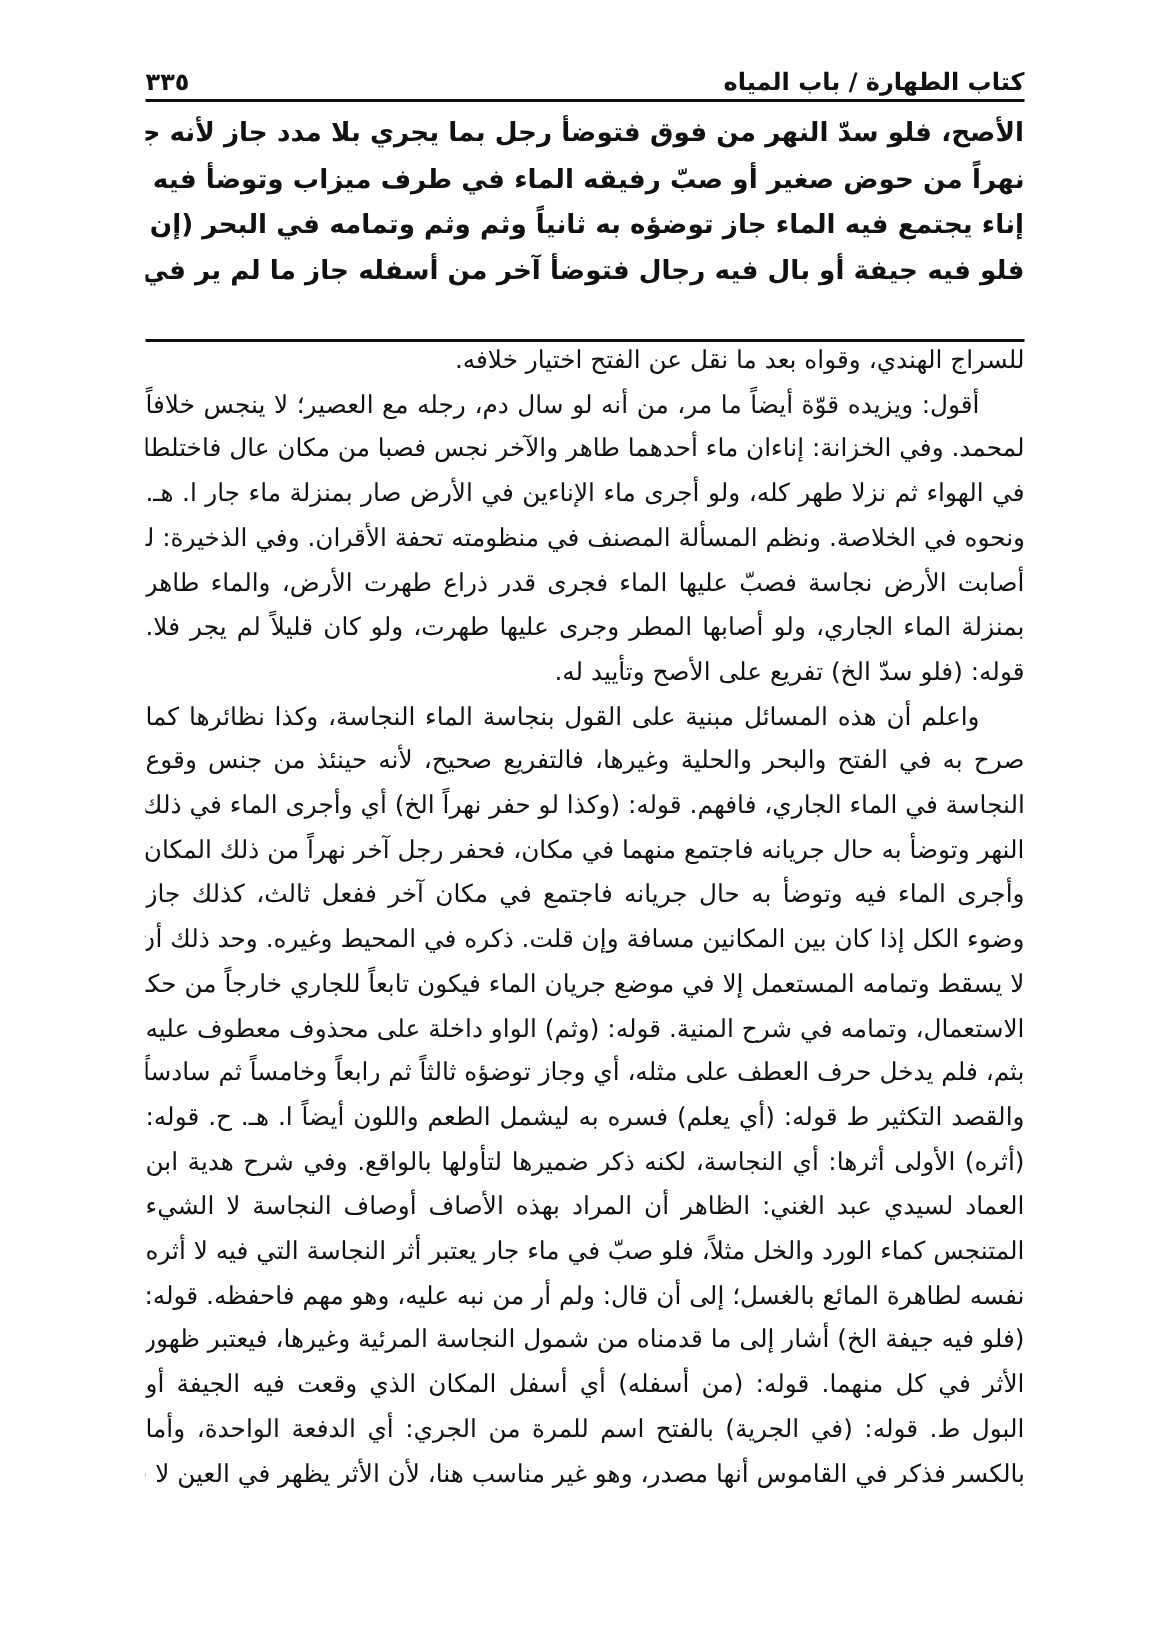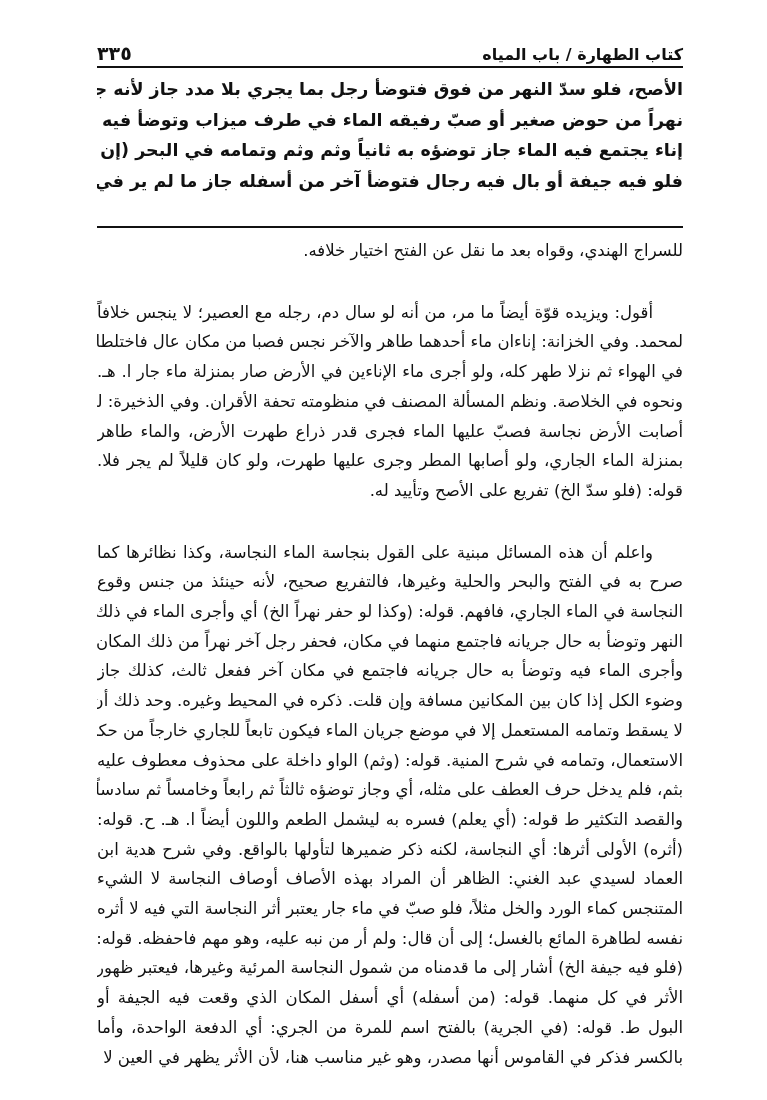--- a/index.html
+++ b/index.html
@@ -6,42 +6,42 @@
   body { width: 767px; height: 1100px; position: relative; overflow: hidden; }
   .page {
     position: absolute; left: 0; top: 0; width: 767px; height: 1100px; background: #fff;
     font-family: "DejaVu Sans", sans-serif; color: #111;
   }
   .header {
     position: absolute; left: 97px; width: 586px; top: 38px; height: 26px;
     direction: rtl; display: flex; justify-content: space-between; align-items: flex-end;
   }
   .header .title { font-size: 16px; font-weight: bold; }
-  .header .pagenum { font-size: 19px; font-weight: bold; }
+  .header .pagenum { font-size: 16px; font-weight: bold; }
   .hrule-top {
     position: absolute; left: 97px; width: 586px; top: 66px; height: 0;
     border-top: 2px solid #111;
   }
   .matn {
     position: absolute; left: 97px; width: 586px; top: 74px;
     direction: rtl; text-align: justify; text-align-last: justify;
     font-size: 17.5px; font-weight: bold; line-height: 30.5px;
   }
   .matn .line, .sharh .line { display: block; white-space: nowrap; overflow: hidden; text-align: justify; text-align-last: justify; }
   .hrule-mid {
     position: absolute; left: 97px; width: 586px; top: 226px; height: 0;
     border-top: 2px solid #111;
   }
   .sharh {
-    position: absolute; left: 97px; width: 586px; top: 236px;
+    position: absolute; left: 97px; width: 586px; top: 225px;
     direction: rtl;
     font-size: 16.5px; line-height: 29.7px;
   }
   .sharh .line.last { text-align-last: right; }
-  .sharh .line.indent { padding-right: 30px; margin-top: 32px; }
+  .sharh .line.indent { padding-right: 30px; }
 </style>
 </head>
 <body>
 
 <div class="page">
 
   <div class="header">
     <span class="title">كتاب الطهارة / باب المياه</span>
     <span class="pagenum">٣٣٥</span>
   </div>

